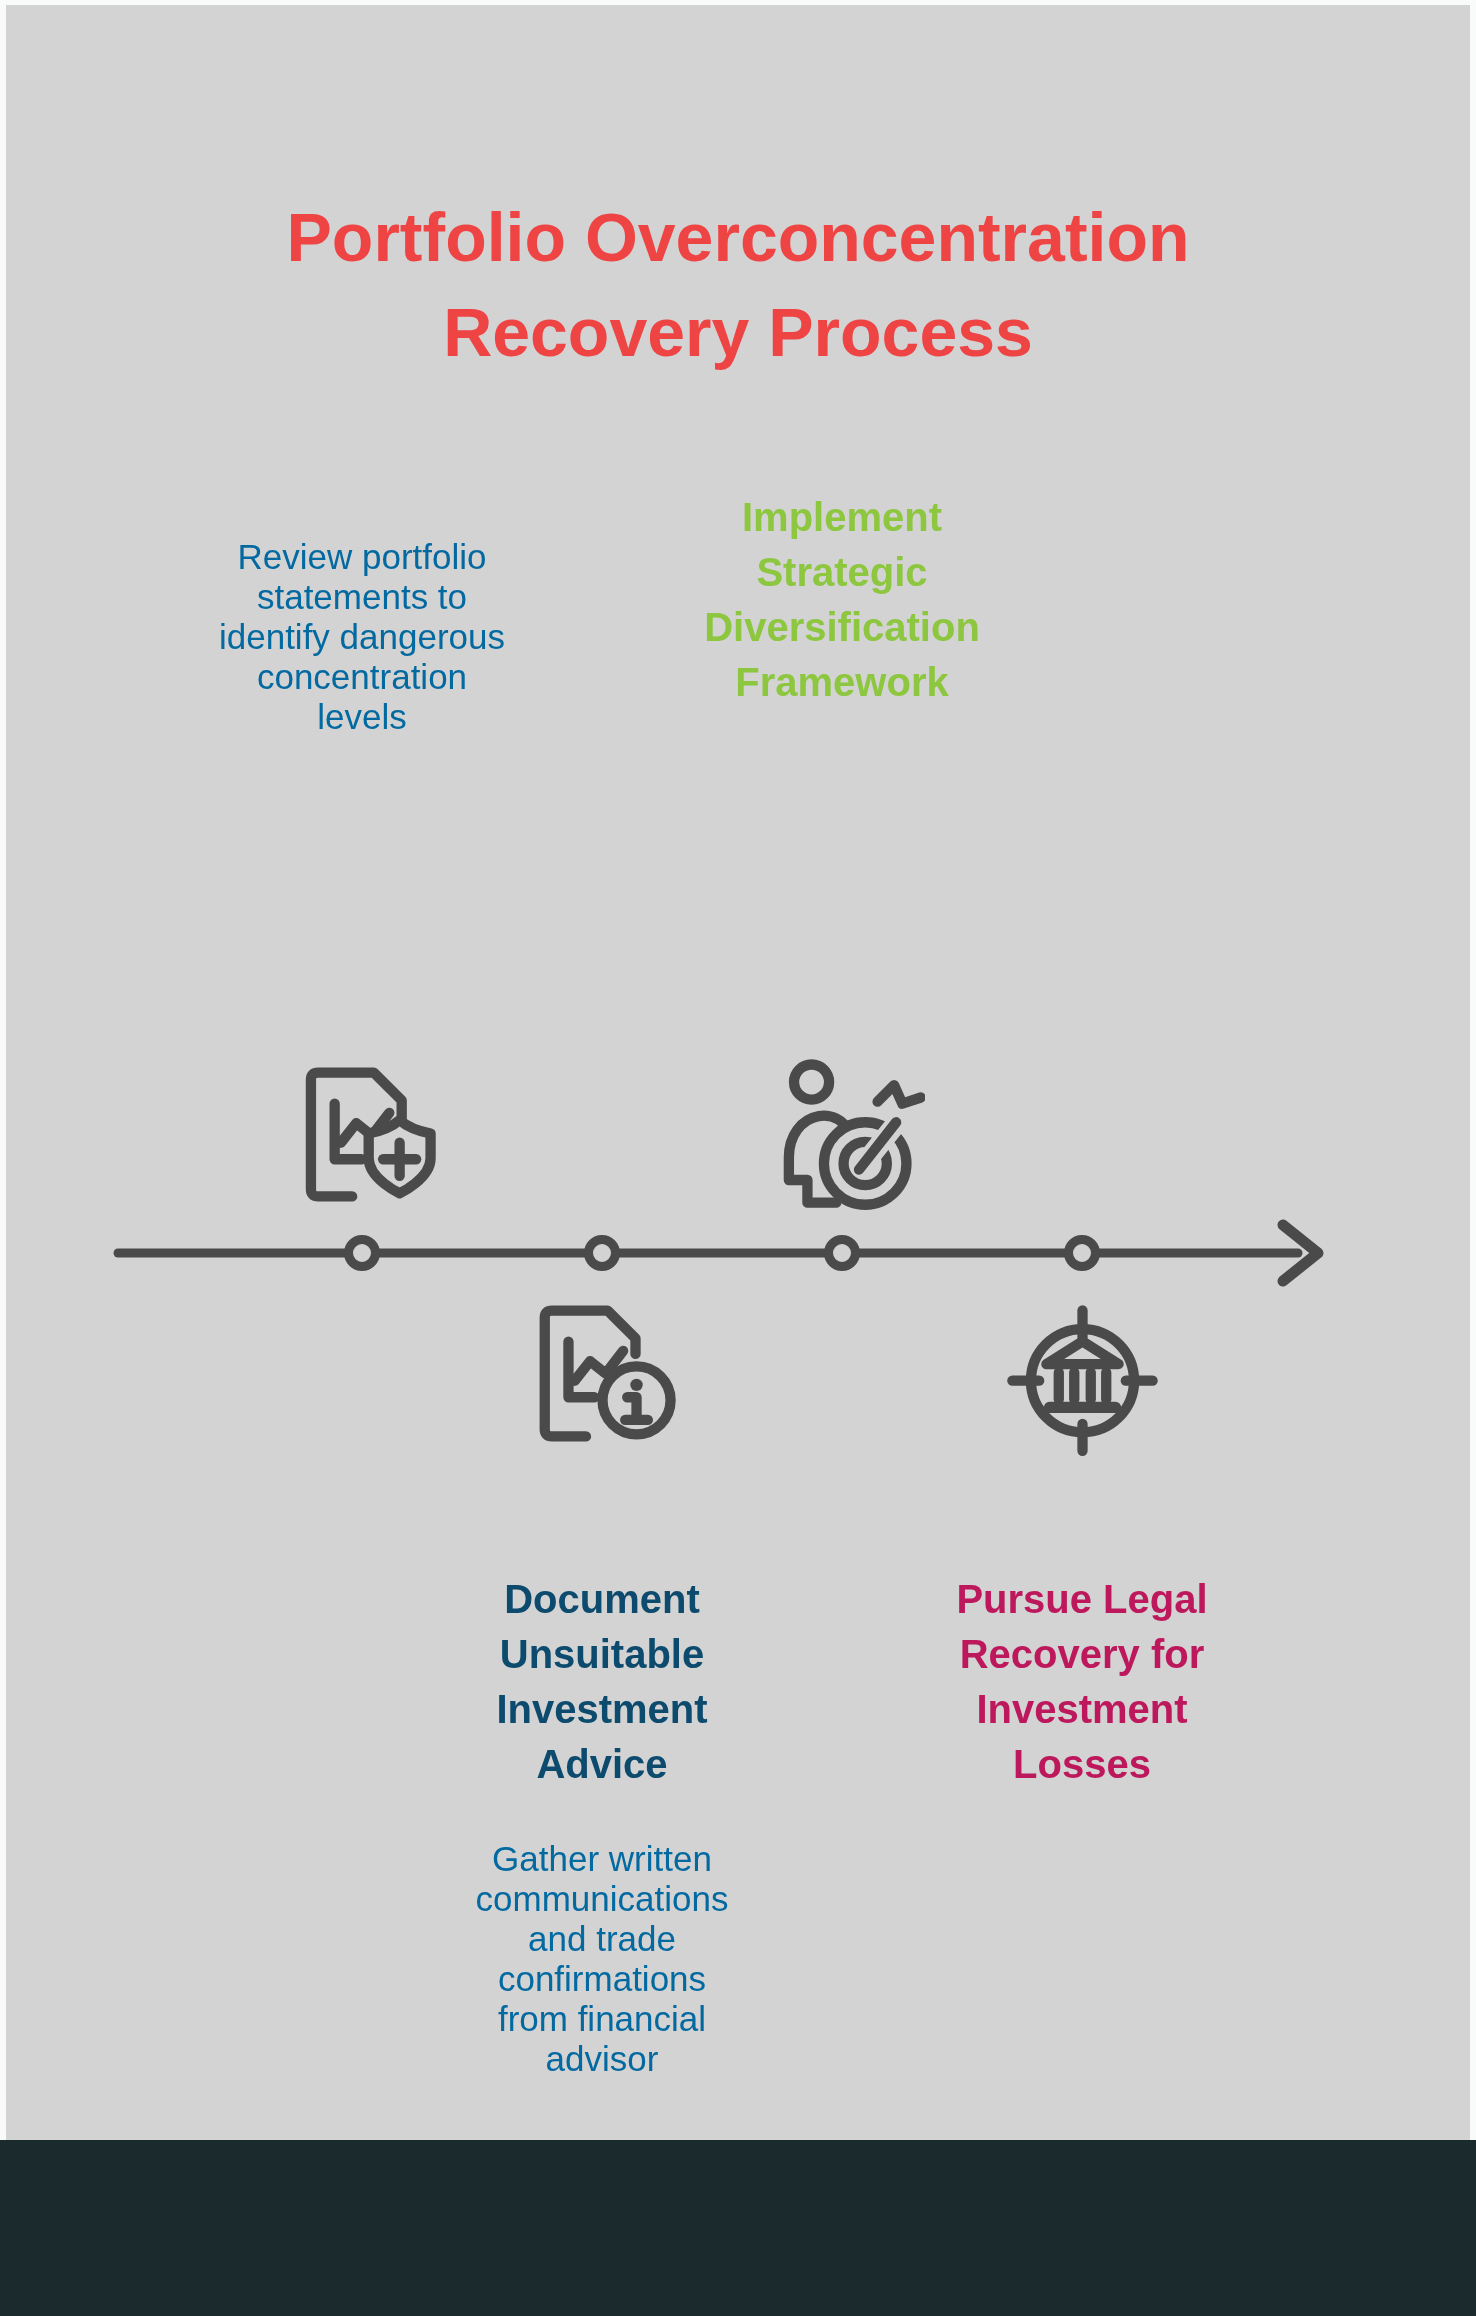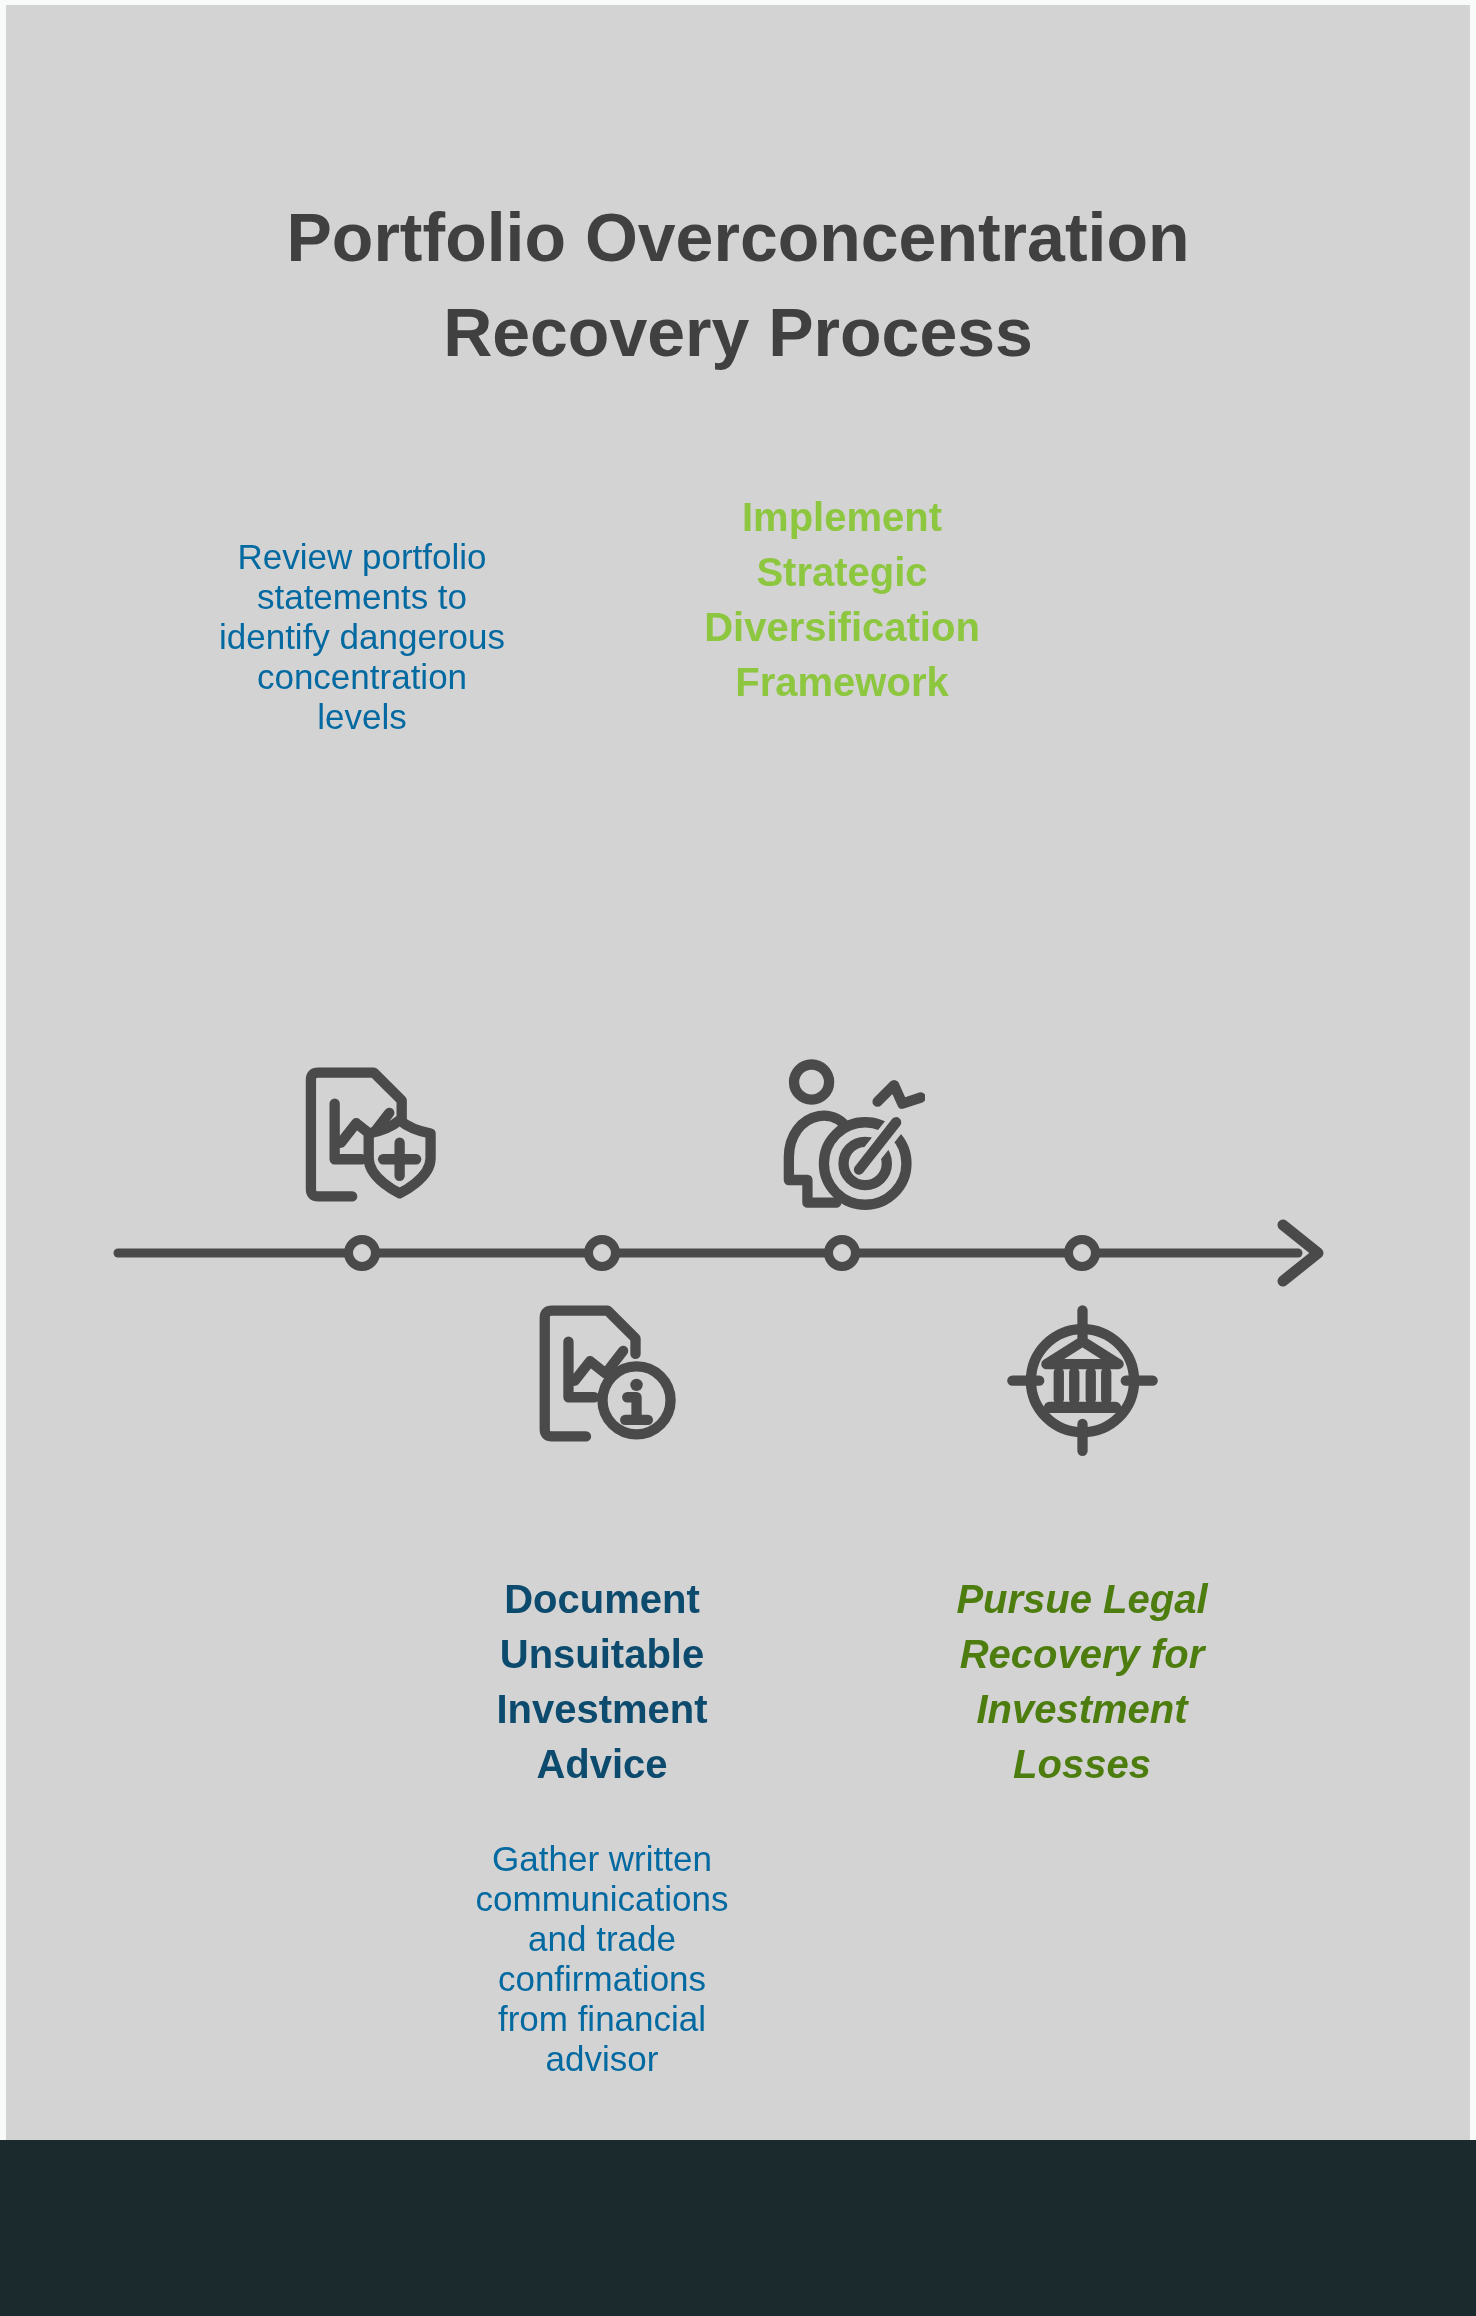--- a/index.html
+++ b/index.html
@@ -9,21 +9,21 @@
   }
   .canvas{
     position:absolute;left:6px;top:5px;width:1464px;height:2135px;background:#D3D3D3;
   }
   .footer{
     position:absolute;left:0;top:2140px;width:1476px;height:176px;background:#1B2B2D;
   }
   .main-title{
     position:absolute;left:0;top:190px;width:1476px;
     text-align:center;font-size:68px;font-weight:bold;line-height:95px;
-    color:#404040;white-space:pre-line;margin:0;
+    color:#ef4444;white-space:pre-line;margin:0;
   }
   .step{
     position:absolute;width:400px;text-align:center;
   }
   .step-title{
     font-size:40px;font-weight:bold;line-height:55px;white-space:pre-line;margin:0;
   }
   .step-desc{
     font-size:35px;line-height:40px;color:#0369a1;white-space:pre-line;margin:47px 0 0 0;
   }
@@ -69,21 +69,21 @@
 Advice</h2>
     <p class="step-desc">Gather written
 communications
 and trade
 confirmations
 from financial
 advisor</p>
   </div>
 
   <div class="step step-4">
-    <h2 class="step-title" style="color: #4d7c0f; font-style: italic;">Pursue Legal
+    <h2 class="step-title" style="color: #be185d;">Pursue Legal
 Recovery for
 Investment
 Losses</h2>
   </div>
 
   <svg class="timeline" width="1476" height="116" viewBox="0 0 1476 116">
     <line x1="118" y1="58" x2="1298" y2="58" stroke="#4A4A4A" stroke-width="9" stroke-linecap="round"></line>
     <path d="M 1283 30 L 1318 58 L 1283 86" fill="none" stroke="#4A4A4A" stroke-width="11" stroke-linecap="round" stroke-linejoin="round"></path>
     <circle cx="362" cy="58" r="13.5" fill="#D3D3D3" stroke="#4A4A4A" stroke-width="9"></circle>
     <circle cx="602" cy="58" r="13.5" fill="#D3D3D3" stroke="#4A4A4A" stroke-width="9"></circle>

